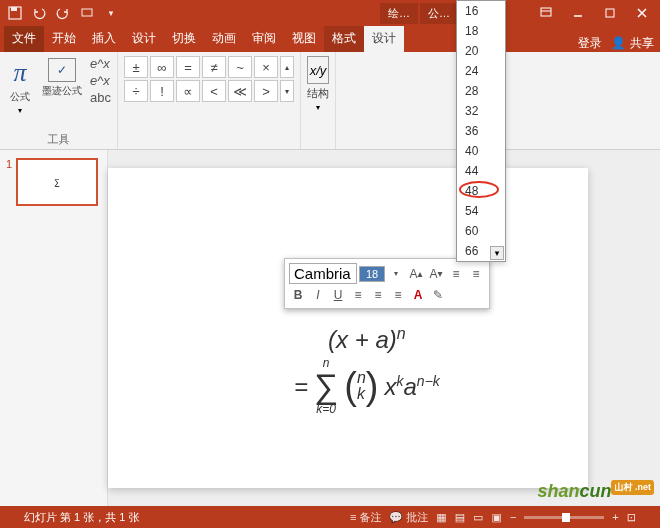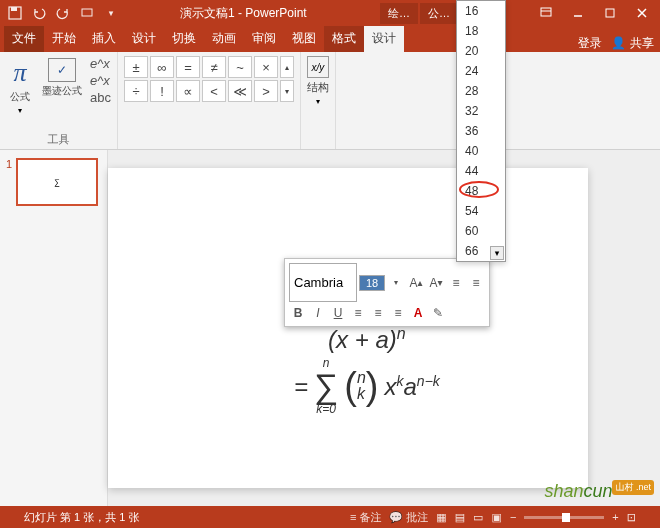--- a/index.html
+++ b/index.html
@@ -24,31 +24,31 @@
 .tools-row{display:flex;gap:4px;align-items:flex-start}
 .big-btn{display:flex;flex-direction:column;align-items:center;gap:2px;padding:2px 4px}
 .big-btn .lbl{font-size:10px;color:#444}
 .pi-icon{font-size:26px;color:#2a5699;font-family:serif;font-style:italic}
 .ink-icon{width:28px;height:24px;border:1px solid #888;display:flex;align-items:center;justify-content:center;color:#2a5699}
 .small-col{display:flex;flex-direction:column;gap:2px;font-size:13px;color:#555;font-style:italic;font-family:serif}
 .sym-grid{display:flex;flex-direction:column;gap:2px}
 .sym-row{display:flex;gap:2px}
 .sym-cell{width:24px;height:22px;border:1px solid #c8c8c8;background:#fff;display:flex;align-items:center;justify-content:center;font-size:13px;color:#444}
 .struct-btn{display:flex;flex-direction:column;align-items:center;gap:2px}
-.struct-ico{width:22px;height:22px;border:1px solid #999;display:flex;align-items:center;justify-content:center;font-size:10px;font-style:italic}
+.struct-ico{width:22px;height:28px;border:1px solid #999;display:flex;align-items:center;justify-content:center;font-size:13px;font-style:italic}
 .workspace{display:flex;height:356px;background:#eee}
 .thumb-panel{width:108px;background:#f5f5f5;border-right:1px solid #ddd;padding:8px 6px}
 .thumb-item{display:flex;gap:4px}
 .thumb-num{font-size:11px;color:#b83b1d}
 .thumb{width:82px;height:48px;background:#fff;border:2px solid #d05030;display:flex;align-items:center;justify-content:center;font-size:8px}
 .slide-area{flex:1;display:flex;align-items:center;background:#eee;position:relative}
 .slide{width:480px;height:320px;background:#fff;box-shadow:0 2px 8px rgba(0,0,0,.2);position:relative}
 .mini-toolbar{position:absolute;left:284px;top:258px;background:#fff;border:1px solid #c0c0c0;box-shadow:0 2px 6px rgba(0,0,0,.3);padding:3px;z-index:5}
 .mt-row{display:flex;gap:2px;align-items:center;padding:1px}
-.mt-font{border:1px solid #aaa;padding:11px 4px;font-size:13px;width:68px;background:#fff}
+.mt-font{border:1px solid #aaa;padding:1px 4px;font-size:15px;width:68px;background:#fff}
 .mt-size{border:1px solid #aaa;background:#4a7ab0;color:#fff;padding:1px 3px;font-size:11px;width:26px;text-align:center}
 .mt-btn{width:18px;height:18px;display:flex;align-items:center;justify-content:center;font-size:12px;color:#555;border:1px solid transparent}
 .equation{position:absolute;left:186px;top:156px;font-family:'Cambria Math','Times New Roman',serif;font-size:24px;font-style:italic;color:#333;line-height:1.3}
 .eq-top{text-align:center}
 .eq-bottom{display:flex;align-items:center;gap:6px;margin-top:2px}
 .sigma{display:inline-flex;flex-direction:column;align-items:center;font-style:normal;line-height:1}
 .sigma .lim{font-size:12px;font-style:italic}
 .sigma .sig{font-size:34px}
 .binom{display:inline-flex;align-items:center}
 .binom .paren{font-size:38px;font-style:normal;line-height:.8}
@@ -56,21 +56,21 @@
 .size-dropdown{position:absolute;left:456px;top:0;width:50px;background:#fff;border:1px solid #999;z-index:20;box-shadow:0 2px 6px rgba(0,0,0,.2)}
 .size-opt{padding:3px 8px;font-size:12px;color:#333}
 .size-opt.hl{position:relative}
 .hl-ring{position:absolute;left:2px;top:0;width:40px;height:17px;border:2px solid #e03020;border-radius:50%}
 .dd-scroll{position:absolute;right:1px;bottom:1px;width:14px;height:14px;border:1px solid #aaa;background:#eee;font-size:9px;display:flex;align-items:center;justify-content:center}
 .statusbar{height:22px;background:#b83b1d;color:#fff;display:flex;align-items:center;padding:0 24px;font-size:11px;justify-content:space-between}
 .sb-right{display:flex;gap:8px;align-items:center}
 .sb-btn{opacity:.85}
 .zoom-slider{width:80px;height:3px;background:rgba(255,255,255,.4);position:relative}
 .zoom-slider::after{content:"";position:absolute;left:38px;top:-3px;width:8px;height:9px;background:#fff}
-.watermark{position:absolute;right:6px;bottom:26px;z-index:30;font-size:18px;font-weight:normal;font-style:italic}
+.watermark{position:absolute;right:6px;bottom:26px;z-index:30;font-size:18px;font-weight:bold;font-style:italic}
 .watermark .s1{color:#6a9a2a}
 .watermark .s2{color:#3a7a1a}
 .watermark .badge{display:inline-block;background:#e0941a;color:#fff;font-size:9px;padding:1px 3px;border-radius:3px;font-style:normal;vertical-align:super}
 svg{display:block}
 </style>
 </head>
 <body>
 
 <div class="titlebar">
   <div class="qat">
@@ -92,21 +92,20 @@
           <path d="M11 3 L11 6 L8 6" fill="none" stroke="#fff" stroke-width="1.3"></path>
         </svg>
       </span>
     <span class="qat-btn">
         <svg width="14" height="14" viewBox="0 0 14 14">
           <rect x="2" y="3" width="10" height="7" fill="none" stroke="#fff"></rect>
         </svg>
       </span>
     <span class="qat-btn" style="font-size:9px">▾</span>
   </div>
-  <div class="app-title">演示文稿1 - PowerPoint</div>
   <div class="title-ctx">
     <span class="ctx-tab">绘…</span>
     <span class="ctx-tab">公…</span>
   </div>
   <div class="win-ctrl">
     <span class="win-btn">
         <svg width="14" height="14">
           <rect x="2" y="2" width="10" height="8" fill="none" stroke="#fff"></rect>
           <path d="M2 5h10" stroke="#fff"></path>
         </svg>

